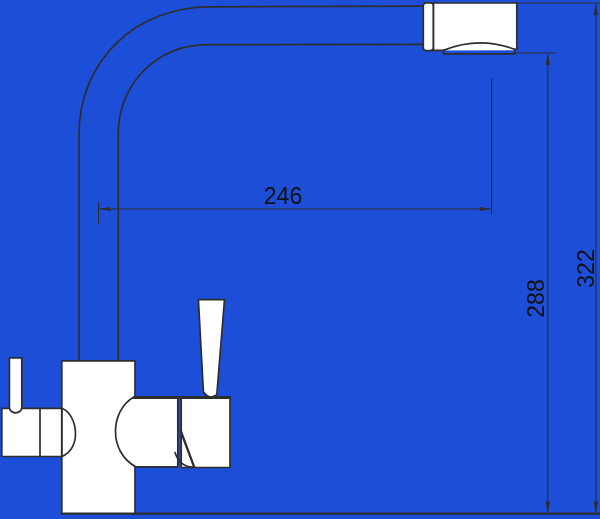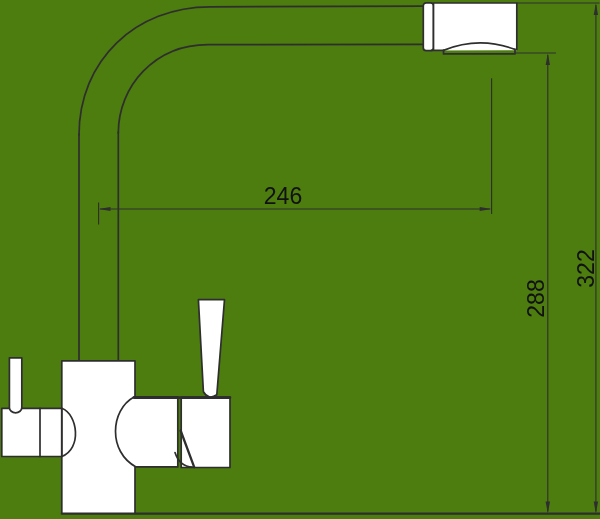--- a/index.html
+++ b/index.html
@@ -4,21 +4,21 @@
 <style>
   html, body {
     margin: 0;
     padding: 0;
     background: #ffffff;
   }
   .drawing-wrap {
     position: relative;
     width: 600px;
     height: 519px;
-    background: #4d7c0f;
+    background: #1d4ed8;
     overflow: hidden;
   }
   svg {
     display: block;
   }
   .outline {
     fill: none;
     stroke: #2e2e2e;
     stroke-width: 1.7;
     stroke-linecap: round;

